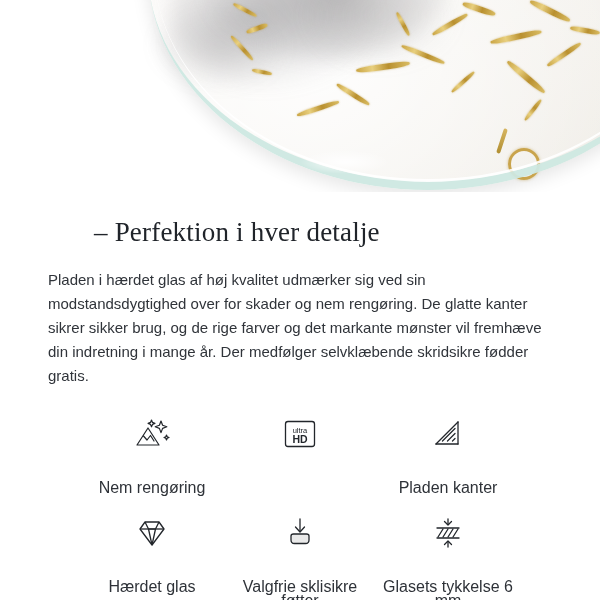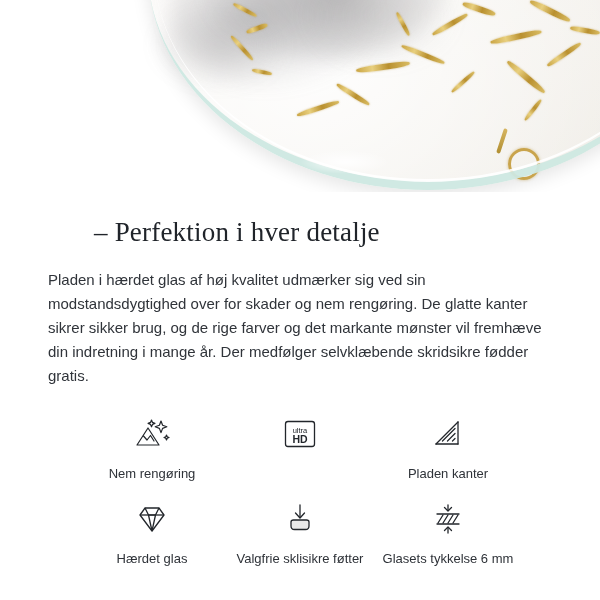--- a/index.html
+++ b/index.html
@@ -180,22 +180,22 @@
     flex-direction: column;
     align-items: center;
     justify-content: flex-start;
   }
   .feature-icon {
     height: 44px;
     display: flex;
     justify-content: center;
   }
   .feature-label {
-    margin-top: 9px;
-    font-size: 13px;
+    margin-top: 23px;
+    font-size: 16px;
     color: #2e3238;
     text-align: center;
     line-height: 14px;
   }
   svg { display: block; }
 </style>
 </head>
 <body>
 
 <div class="page">

